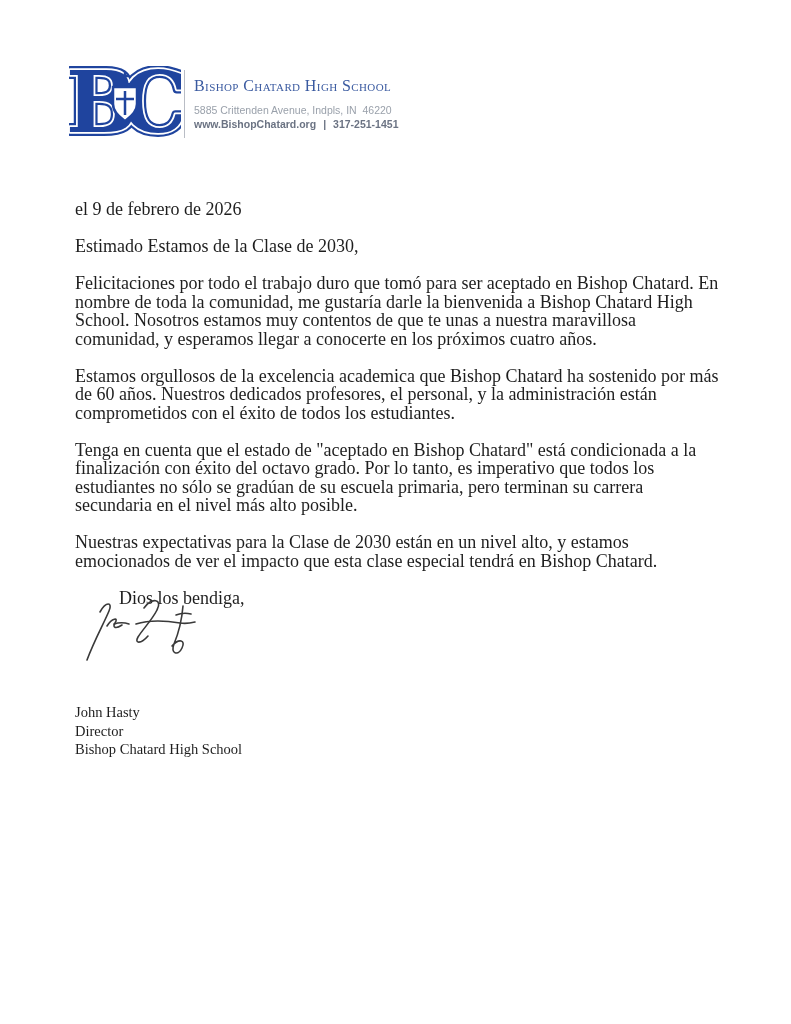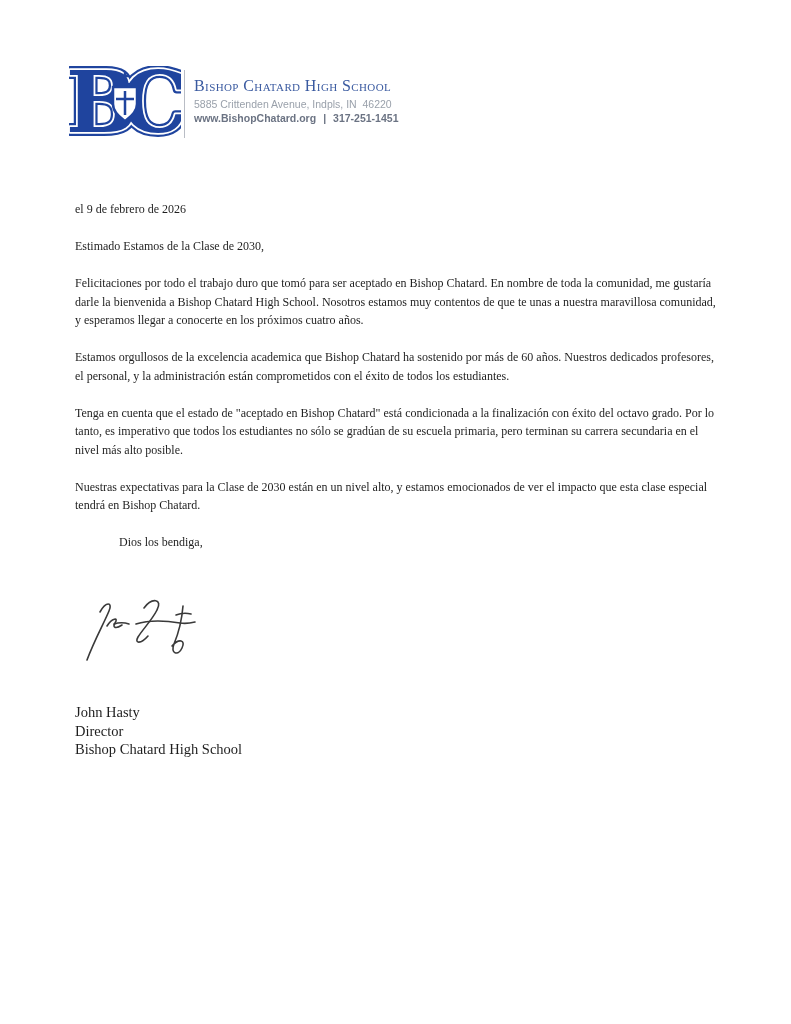--- a/index.html
+++ b/index.html
@@ -37,21 +37,21 @@
   }
   .school-name {
     font-family: "Liberation Serif", serif;
     font-variant: small-caps;
     font-size: 16px;
     letter-spacing: 0.4px;
     color: #3a5aa0;
     font-weight: normal;
   }
   .address-line {
-    margin-top: 3px;
+    margin-top: 9px;
     font-family: "Liberation Sans", sans-serif;
     font-size: 10.5px;
     color: #9aa1ab;
     white-space: pre-wrap;
   }
   .contact-line {
     margin-top: 2px;
     font-family: "Liberation Sans", sans-serif;
     font-size: 10.5px;
     font-weight: bold;
@@ -61,21 +61,21 @@
     align-items: center;
   }
 
   
   .letter-body {
     position: absolute;
     left: 75px;
     top: 200px;
     width: 645px;
     font-family: "Liberation Serif", serif;
-    font-size: 12px;
+    font-size: 18px;
     line-height: 18.5px;
     color: #1e1e1e;
   }
   .letter-body p { margin-bottom: 18.5px; }
   .closing-line { margin-top: 10px; margin-left: 44px; }
 
   .signature-wrap {
     position: absolute;
     left: 80px;
     top: 596px;

